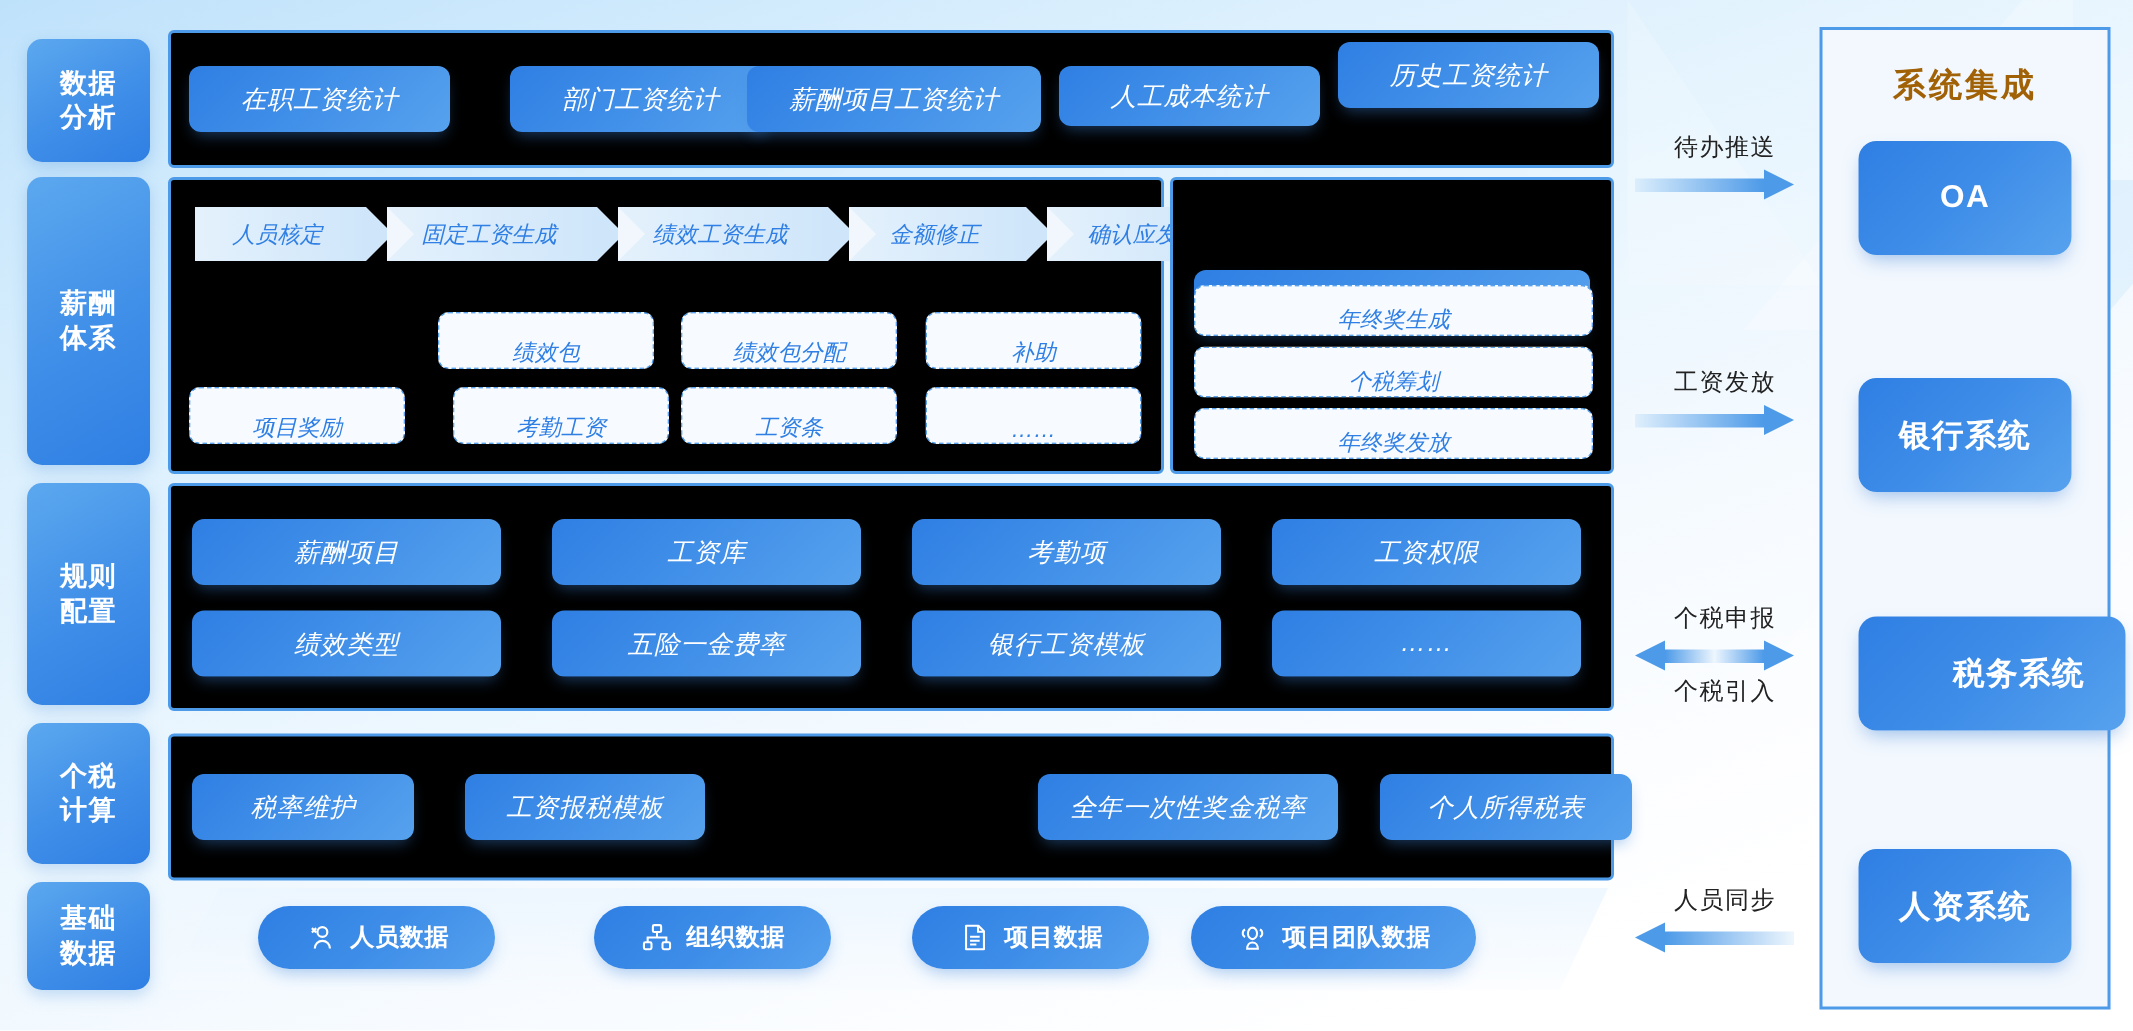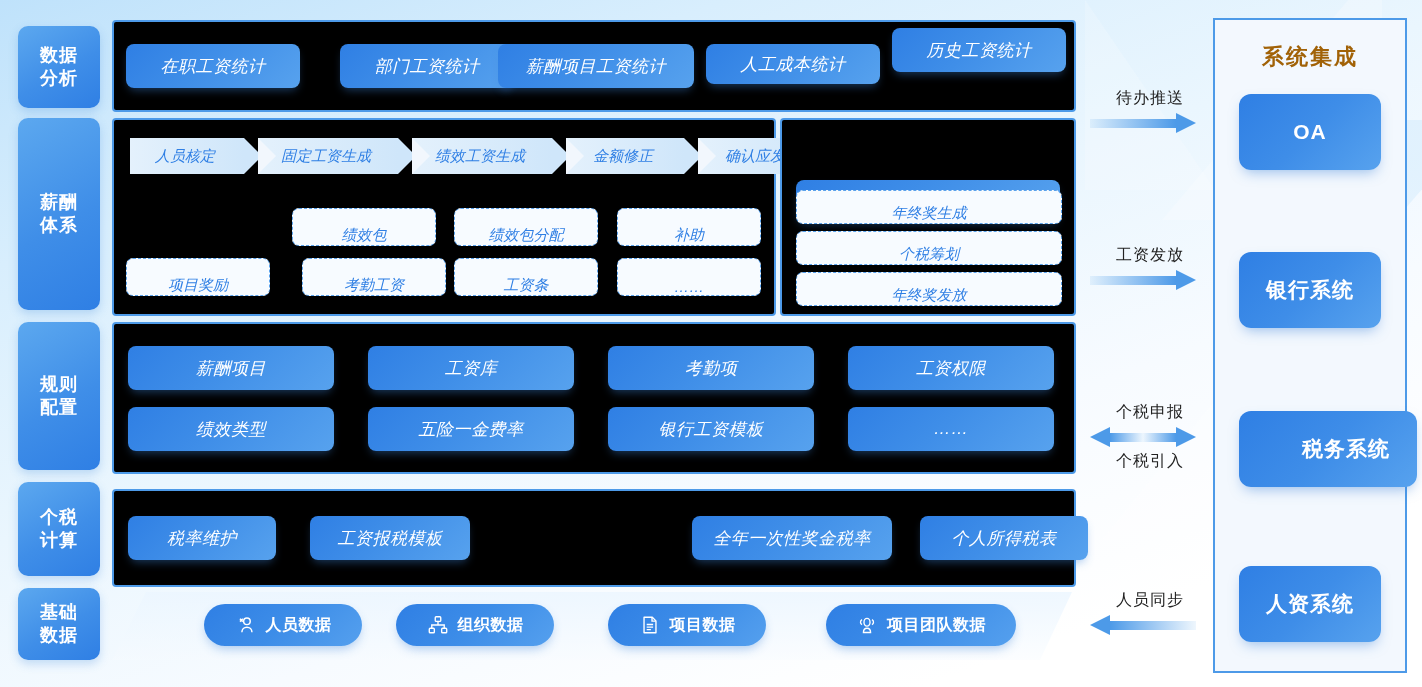--- a/index.html
+++ b/index.html
@@ -283,21 +283,21 @@
     <div class="btn" style="position:absolute;left:578px;top:25px;width:200px;height:44px;">
       <span>全年一次性奖金税率</span>
       </div>
     <div class="btn" style="position:absolute;left:806px;top:25px;width:168px;height:44px;">
       <span>个人所得税表</span>
       </div>
   </div>
 
   <div class="trap"></div>
 
-  <div class="dbtn" style="left:204px;top:604px;width:158px;font-family:Liberation Serif, serif;">
+  <div class="dbtn" style="left:172px;top:604px;width:158px;font-family:Liberation Serif, serif;">
     <span>
       <svg width="22" height="22" viewBox="0 0 24 24" fill="none" stroke="#ffffff" stroke-width="1.6">
         <circle cx="13" cy="8" r="3.6"></circle>
         <path d="M7.5 20c0-3.3 2.5-5.6 5.5-5.6s5.5 2.3 5.5 5.6"></path>
         <path d="M8.5 5.2 5.4 8.3M5.4 5.2l3.1 3.1"></path>
       </svg>
     </span>
     <span>人员数据</span>
   </div>
 
@@ -317,21 +317,21 @@
     <span>
       <svg width="22" height="22" viewBox="0 0 24 24" fill="none" stroke="#ffffff" stroke-width="1.5">
         <path d="M5.5 3.5h9l4 4v13h-13z" stroke-linejoin="round"></path>
         <path d="M14.2 3.6v4.2h4.2"></path>
         <path d="M8.4 11.5h7M8.4 14.3h7M8.4 17.1h4.6"></path>
       </svg>
     </span>
     <span>项目数据</span>
   </div>
 
-  <div class="dbtn" style="left:826px;top:604px;width:190px;font-family:Liberation Mono, monospace;">
+  <div class="dbtn" style="left:794px;top:604px;width:190px;font-family:Liberation Mono, monospace;">
     <span>
       <svg width="22" height="22" viewBox="0 0 24 24" fill="none" stroke="#ffffff" stroke-width="1.5">
         <ellipse cx="12" cy="9" rx="3.3" ry="4.2"></ellipse>
         <path d="M8.1 20.2c0-2.7 1.7-4.6 3.9-4.6s3.9 1.9 3.9 4.6z"></path>
         <path d="M6.6 6.2a3 3 0 0 0 0 5.4M17.4 6.2a3 3 0 0 1 0 5.4"></path>
       </svg>
     </span>
     <span>项目团队数据</span>
   </div>
 

